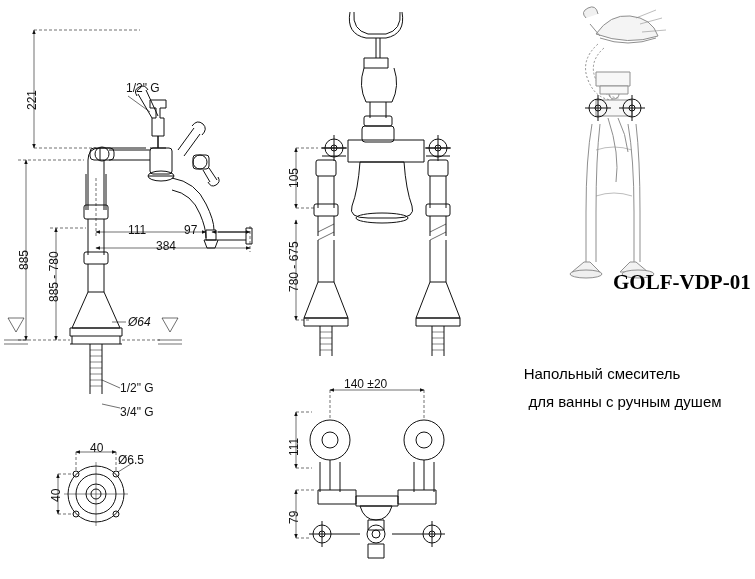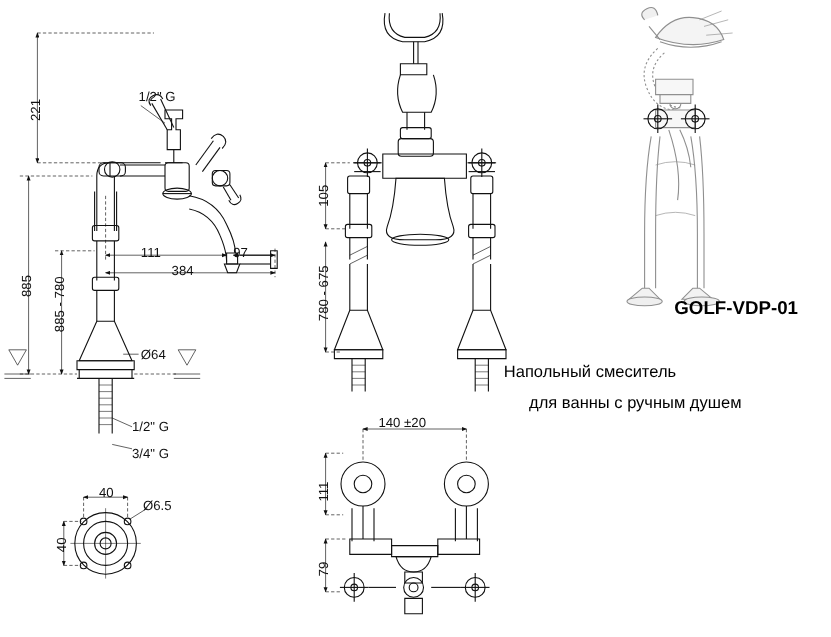--- a/index.html
+++ b/index.html
@@ -16,33 +16,34 @@
     position:absolute;
     font-family:"Liberation Sans", sans-serif;
     font-size:12px;
     color:#111;
     white-space:nowrap;
     line-height:1;
   }
   .lbl.rot{transform:rotate(-90deg);transform-origin:left top;}
   .title{
     position:absolute;
-    font-family:Liberation Sans, sans-serif;
+    font-family:Liberation Serif, serif;
     font-weight:bold;
-    font-size:17px;
+    font-size:21px;
     color:#000;
     white-space:nowrap;
   }
   .caption{
     position:absolute;
     font-family:"Liberation Sans", sans-serif;
     font-size:15px;
     color:#000;
     white-space:nowrap;
-    text-align:left;
+    text-align:center;
+    margin-top:35px;
   }
 </style>
 </head>
 <body>
 
 <svg id="sheet" viewBox="0 0 755 579" xmlns="http://www.w3.org/2000/svg">
   <defs>
     <marker id="arr" markerWidth="8" markerHeight="8" refX="7" refY="3" orient="auto" markerUnits="strokeWidth">
       <path d="M0,0 L8,3 L0,6 z" fill="#111"></path>
     </marker>
@@ -308,28 +309,28 @@
     <path d="M596,196 q18,-6 36,0" stroke-width="0.6"></path>
   </g>
 </svg>
 
 <div class="lbl rot" style="left:26px;top:110px;">221</div>
 <div class="lbl" style="left:126px;top:82px;">1/2" G</div>
 <div class="lbl rot" style="left:18px;top:270px;">885</div>
 <div class="lbl rot" style="left:48px;top:302px;">885 - 780</div>
 <div class="lbl" style="left:128px;top:224px;">111</div>
 <div class="lbl" style="left:156px;top:240px;">384</div>
-<div class="lbl" style="left:212px;top:224px;">97</div>
-<div class="lbl" style="left:128px;top:316px;">Ø64</div>
+<div class="lbl" style="left:184px;top:224px;">97</div>
+<div class="lbl" style="left:128px;top:316px;font-style:italic;">Ø64</div>
 <div class="lbl" style="left:120px;top:382px;">1/2" G</div>
 <div class="lbl" style="left:120px;top:406px;">3/4" G</div>
 
 <div class="lbl" style="left:90px;top:442px;">40</div>
 <div class="lbl rot" style="left:50px;top:502px;">40</div>
-<div class="lbl" style="left:130px;top:454px;">Ø6.5</div>
+<div class="lbl" style="left:118px;top:454px;">Ø6.5</div>
 
 <div class="lbl rot" style="left:288px;top:188px;">105</div>
 <div class="lbl rot" style="left:288px;top:292px;">780 - 675</div>
 
 <div class="lbl" style="left:344px;top:378px;">140 ±20</div>
 <div class="lbl rot" style="left:288px;top:456px;">111</div>
 <div class="lbl rot" style="left:288px;top:524px;">79</div>
 
 <div class="title" style="left:613px;top:270px;">GOLF-VDP-01</div>
 <div class="caption" style="left:458px;top:330px;width:288px;">Напольный смеситель</div>

